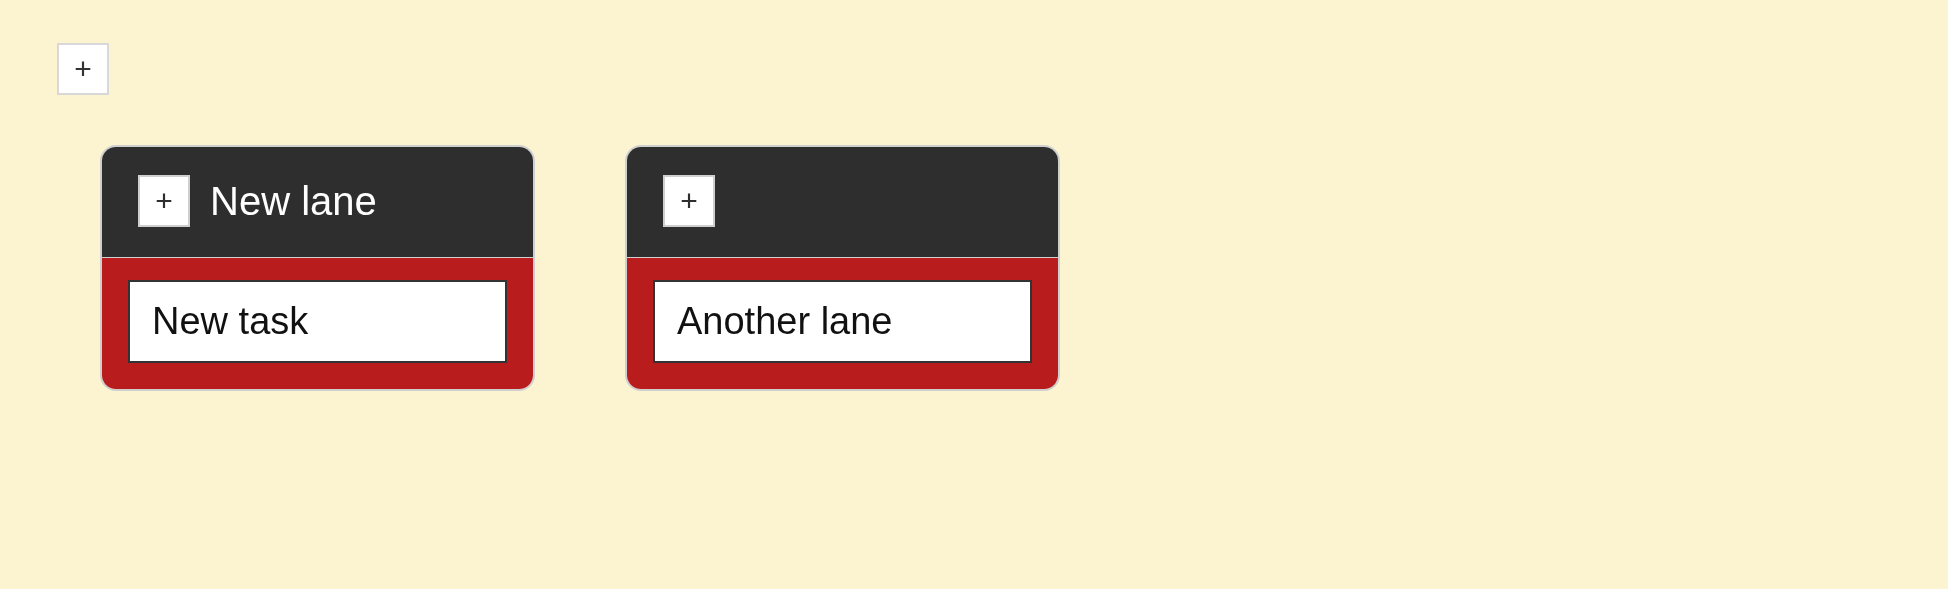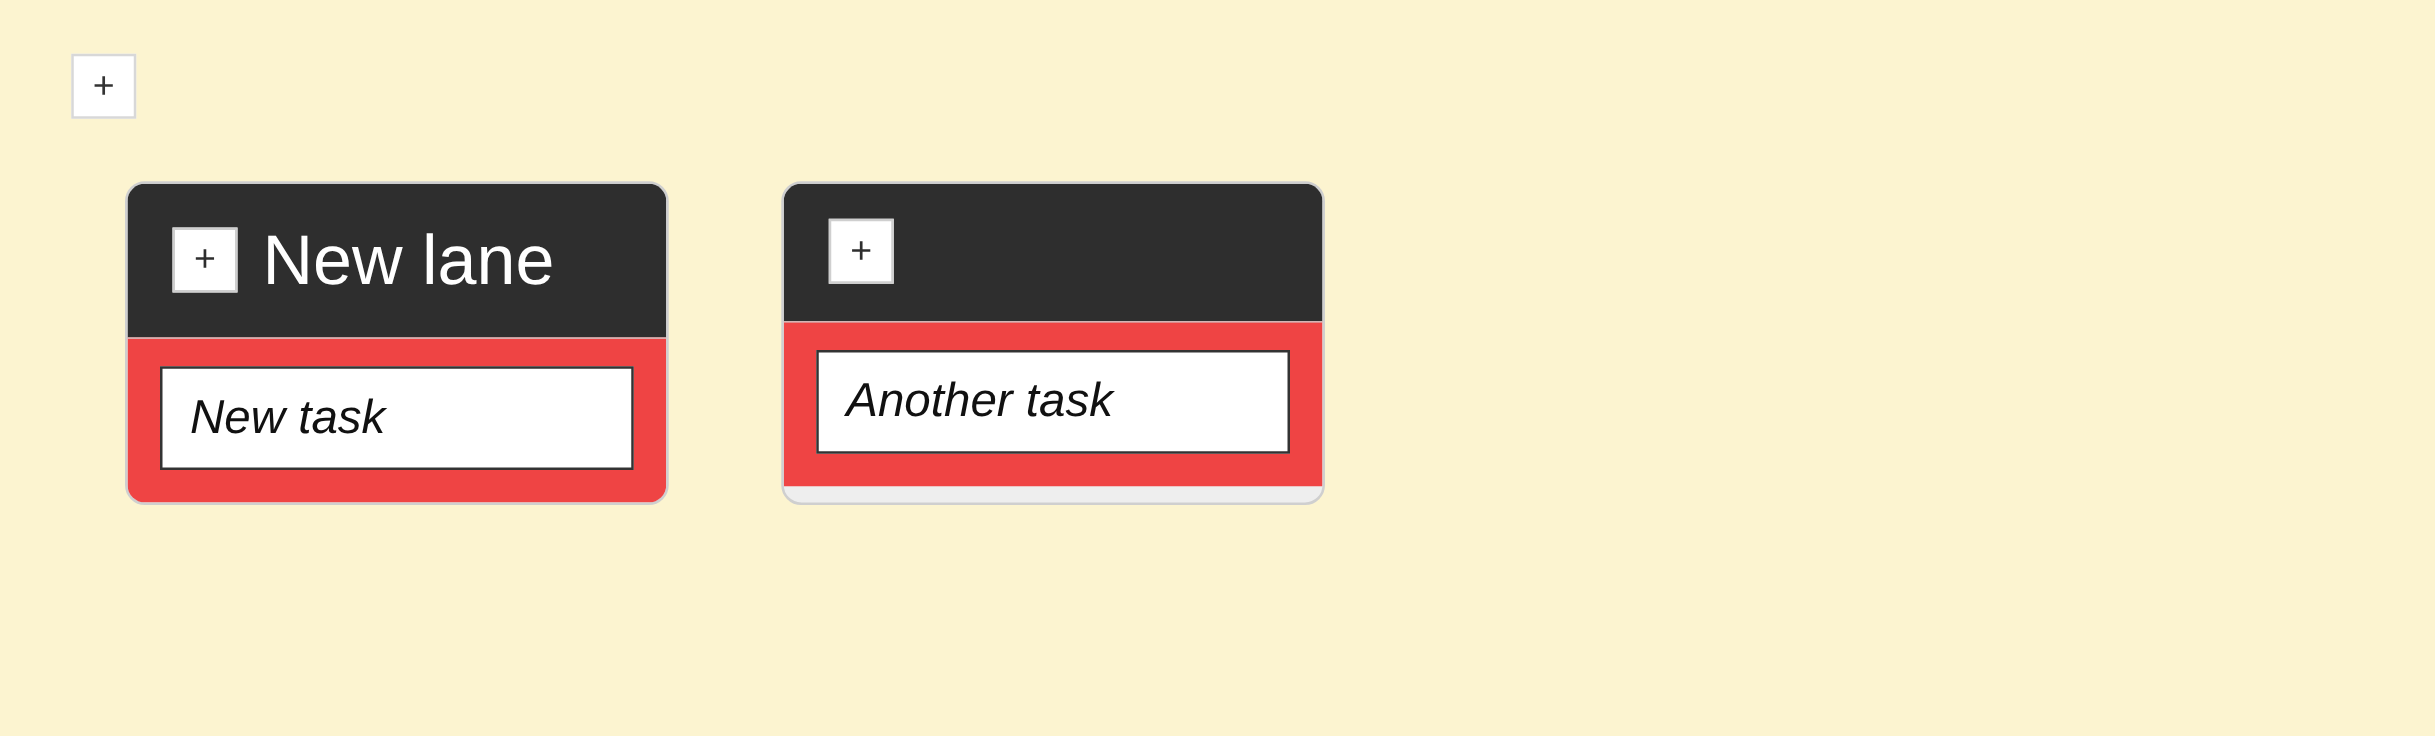--- a/index.html
+++ b/index.html
@@ -60,29 +60,28 @@
     display: flex;
     align-items: center;
     justify-content: center;
     cursor: pointer;
     font-size: 30px;
     color: #2e2e2e;
     line-height: 1;
   }
   .lane-title {
     color: #ffffff;
-    font-size: 56px;
+    font-size: 40px;
     font-weight: 400;
     white-space: nowrap;
   }
   .lane-body {
     padding: 22px 26px 26px 26px;
-    background: #ef4444;
+    background: #b91c1c;
     border-top: 1px solid #cfcfcf;
-    font-style: italic;
   }
   .task-card {
     background: #ffffff;
     border: 2px solid #333333;
     padding: 18px 22px;
     font-size: 38px;
     color: #111111;
     cursor: pointer;
   }
 </style>
@@ -107,17 +106,17 @@
     </div>
   </div>
 
   <div class="lane">
     <div class="lane-header">
       <div class="add-task-button">
         <span>+</span>
       </div>
     </div>
     <div class="lane-body">
-      <div class="task-card">Another task</div>
+      <div class="task-card">Another lane</div>
     </div>
   </div>
 
 </div>
 
 </body></html>

